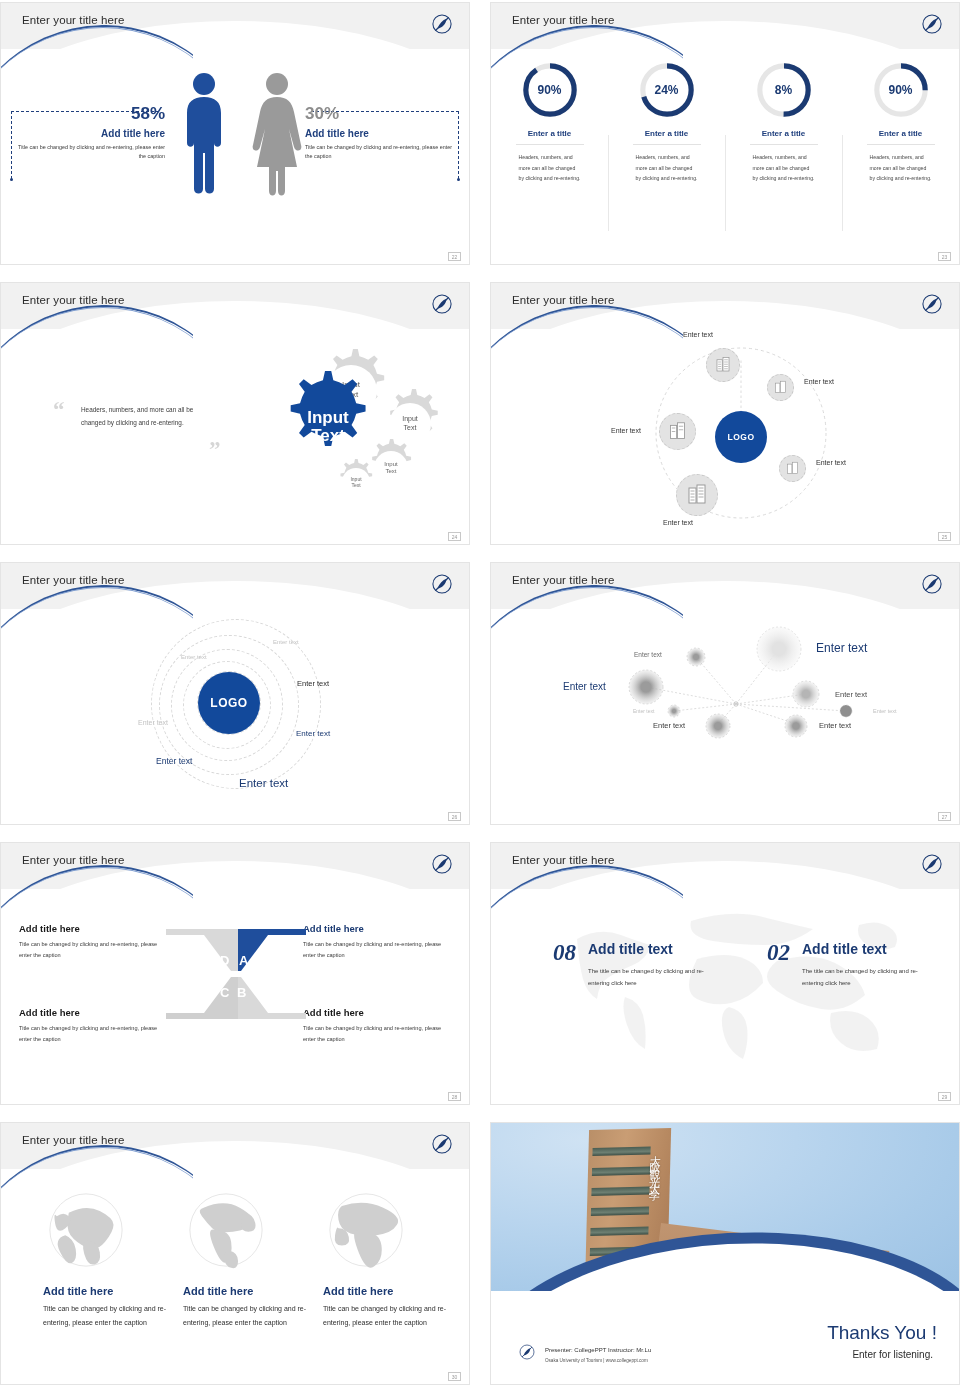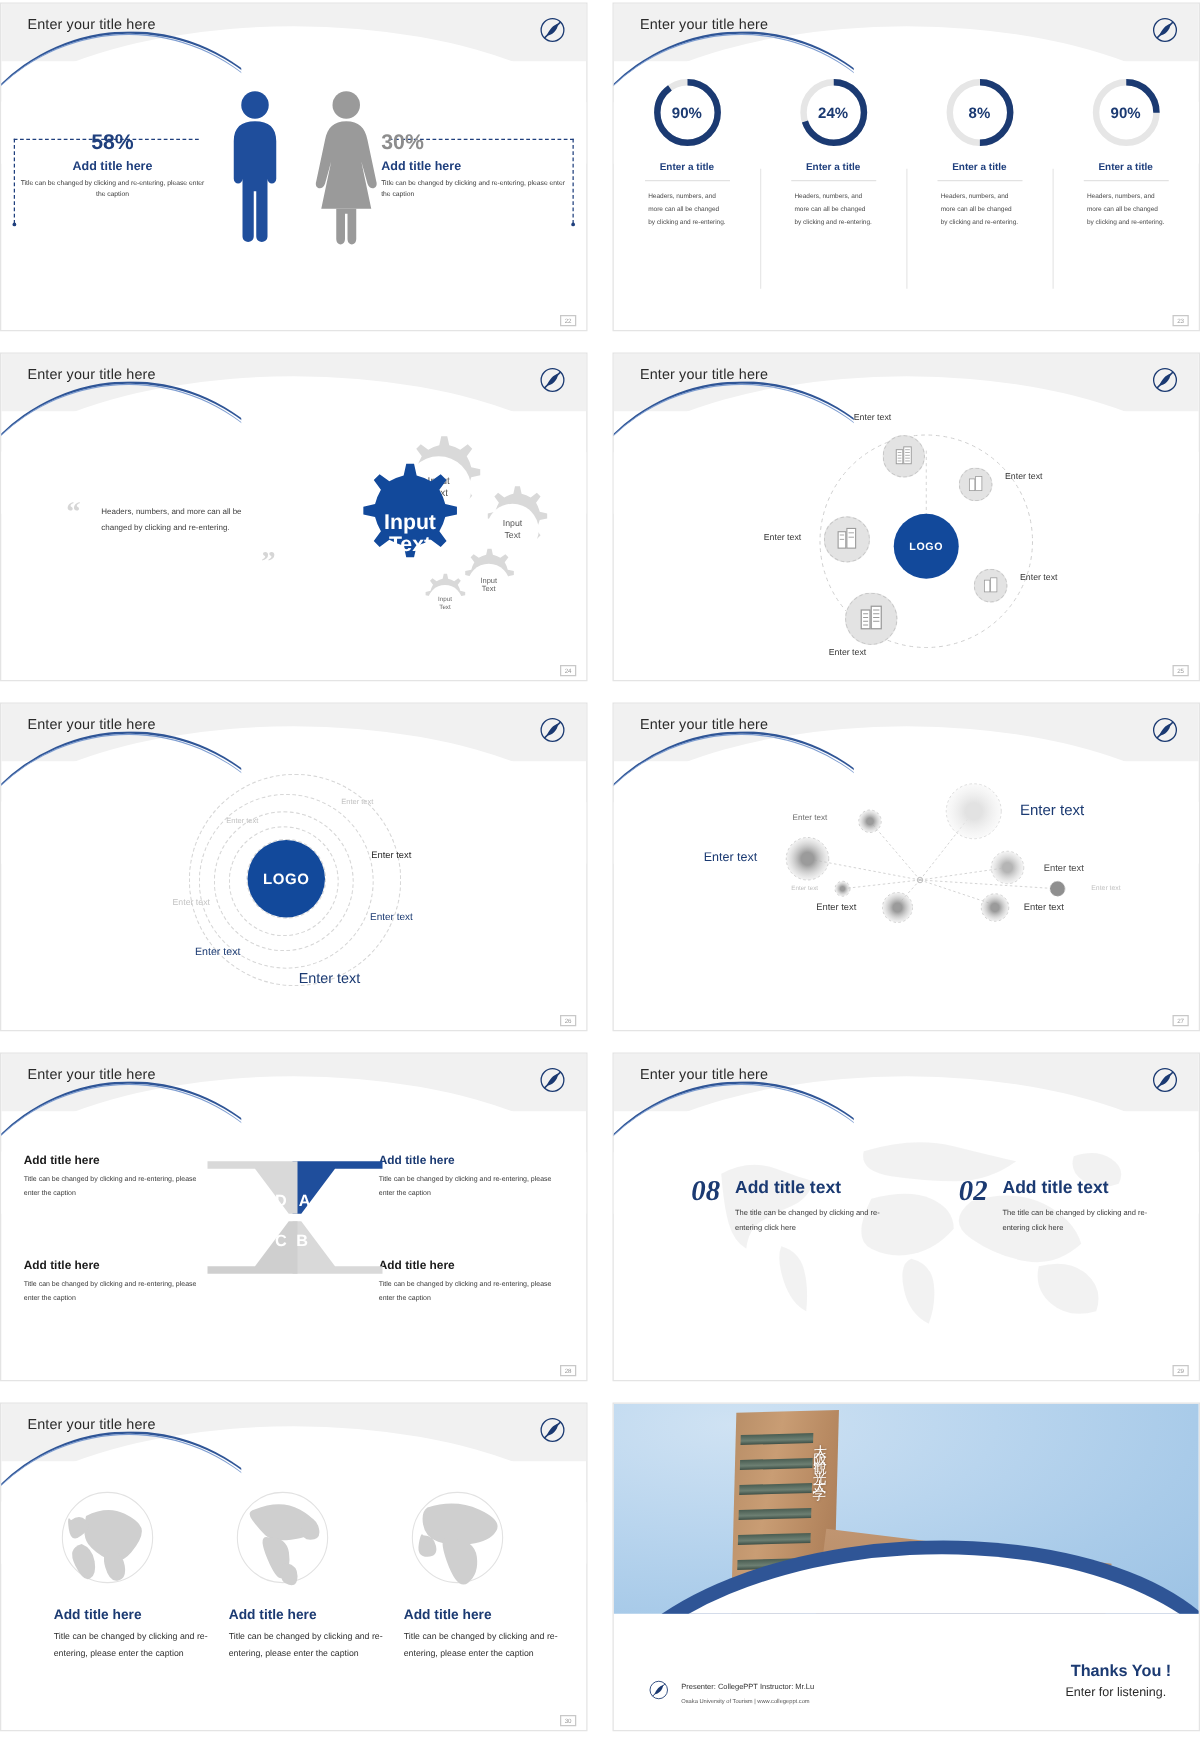--- a/index.html
+++ b/index.html
@@ -85,21 +85,21 @@
     font-size: 5px; color: #9a9a9a; text-align: center; line-height: 8px;
     background: #fff; z-index: 8;
   }
   .body { position: absolute; left: 0; top: 46px; width: 100%; height: 217px; z-index: 4; }
 
   
   .p-col { position: absolute; top: 56px; width: 150px; }
   .p-col .pct { font-size: 17px; font-weight: bold; line-height: 1; }
   .p-col .ttl { font-size: 10px; font-weight: bold; color: #1f3f7d; margin-top: 6px; }
   .p-col .cap { font-size: 5.4px; color: #3a3a3a; line-height: 1.75; margin-top: 4px; }
-  .p-left  { left: 14px; text-align: center; }
+  .p-left  { left: 14px; text-align: right; }
   .p-right { right: 14px; text-align: left; }
   .p-left .pct { color: #1f3f7d; }
   .p-right .pct { color: #8d8d8d; }
   .dbox { position: absolute; width: 148px; height: 68px; top: 62px; }
   .dbox-l { left: 10px; border-left: 1px dashed #1f3f7d; border-top: 1px dashed #1f3f7d; }
   .dbox-r { right: 10px; border-right: 1px dashed #1f3f7d; border-top: 1px dashed #1f3f7d; }
   .dbox .dot { position: absolute; width: 3px; height: 3px; background: #1f3f7d; border-radius: 50%; bottom: -2px; }
   .dbox-l .dot { left: -2px; } .dbox-r .dot { right: -2px; }
   .figman { position: absolute; left: 178px; top: 22px; }
   .figwoman { position: absolute; left: 248px; top: 22px; }
@@ -190,21 +190,21 @@
   .thanks-swoosh {
     position: absolute; left: -20px; top: 110px; width: 520px; height: 130px;
     background: #2f5596; border-radius: 50% / 100% 100% 0 0;
     transform: rotate(-3deg); z-index: 3;
   }
   .thanks-swoosh-white {
     position: absolute; left: -22px; top: 121px; width: 525px; height: 140px;
     background: #ffffff; border-radius: 50% / 100% 100% 0 0;
     transform: rotate(-3deg); z-index: 4;
   }
-  .thanks-big { position: absolute; right: 22px; bottom: 40px; font-size: 13px; font-weight: bold; color: #1b3a72; z-index: 6; }
+  .thanks-big { position: absolute; right: 22px; bottom: 40px; font-size: 19px; font-weight: normal; color: #1b3a72; z-index: 6; }
   .thanks-sub { position: absolute; right: 26px; bottom: 24px; font-size: 10px; color: #2b2b2b; z-index: 6; }
   .foot-logo { position: absolute; left: 26px; bottom: 22px; width: 20px; height: 20px; z-index: 6; }
   .foot-l1 { position: absolute; left: 54px; bottom: 31px; font-size: 6px; color: #333; z-index: 6; }
   .foot-l2 { position: absolute; left: 54px; bottom: 21px; font-size: 4.6px; color: #555; z-index: 6; }
 </style>
 </head>
 <body>
 
 <div class="grid">
 

